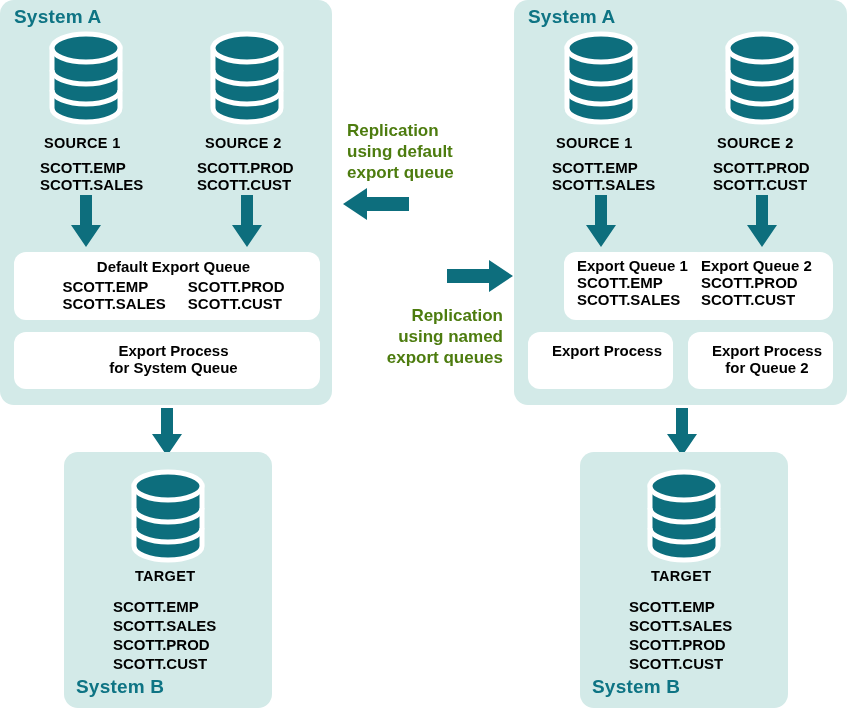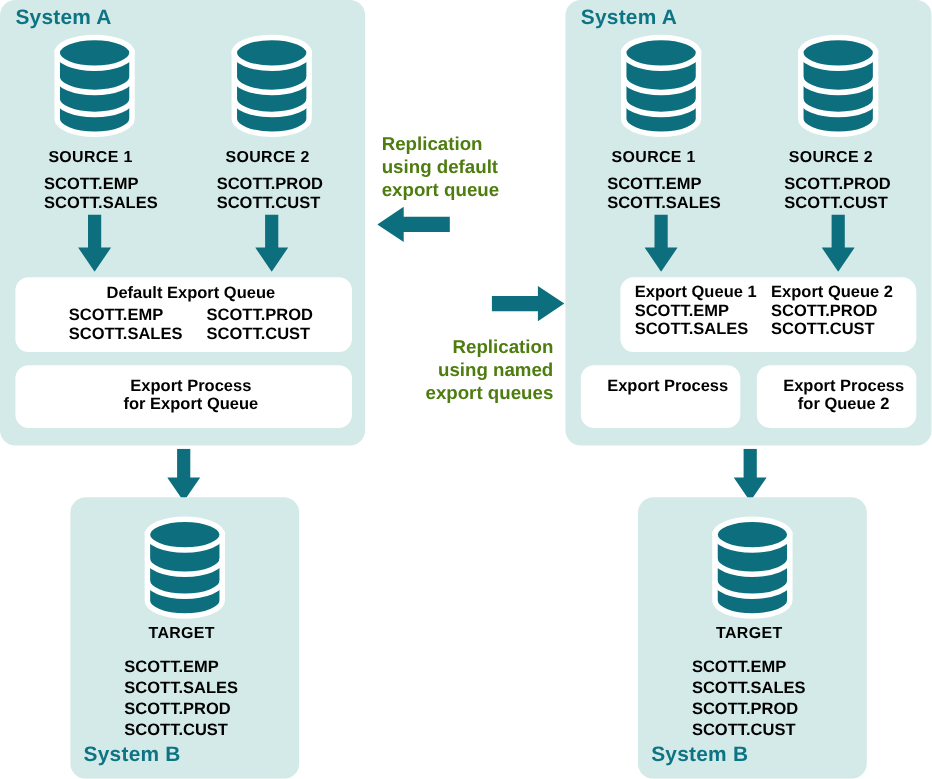--- a/index.html
+++ b/index.html
@@ -150,21 +150,21 @@
   <div class="queue-cols" style="margin-top:3px;">
     <div class="wbox-line" style="white-space:pre;">SCOTT.EMP
 SCOTT.SALES</div>
     <div class="wbox-line" style="white-space:pre;">SCOTT.PROD
 SCOTT.CUST</div>
   </div>
 </div>
 
 <div class="wbox" style="left:14px; top:332px; width:306px; height:57px; padding-top:10px;">
   <div class="wbox-line center">Export Process</div>
-  <div class="wbox-line center">for Export Queue</div>
+  <div class="wbox-line center">for System Queue</div>
 </div>
 
 <div class="arrow" style="left:152px; top:408px; width:30px; height:48px;">
   <svg viewBox="0 0 30 48">
       <path d="M9 0 h12 v26 h9 L15 48 L0 26 h9 z" fill="#0d6e7d"></path>
     </svg>
 </div>
 
 <div class="panel" style="left:64px; top:452px; width:208px; height:256px;"></div>
 

